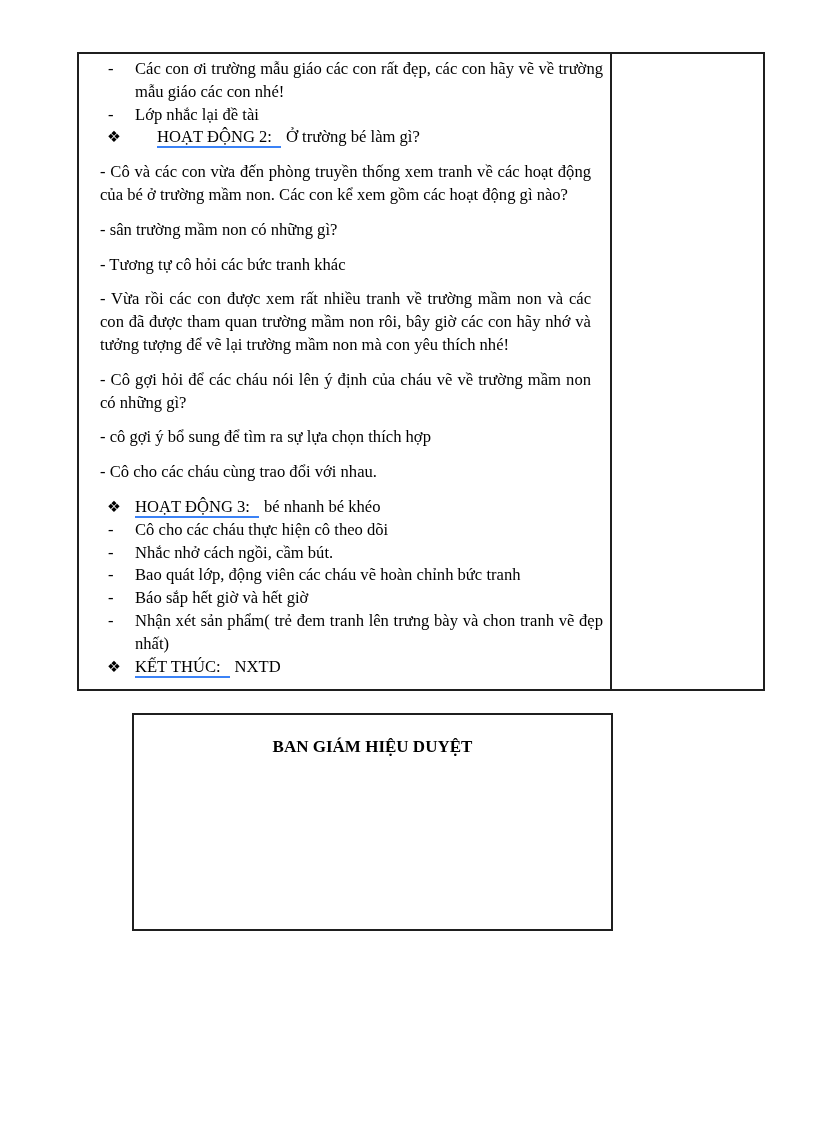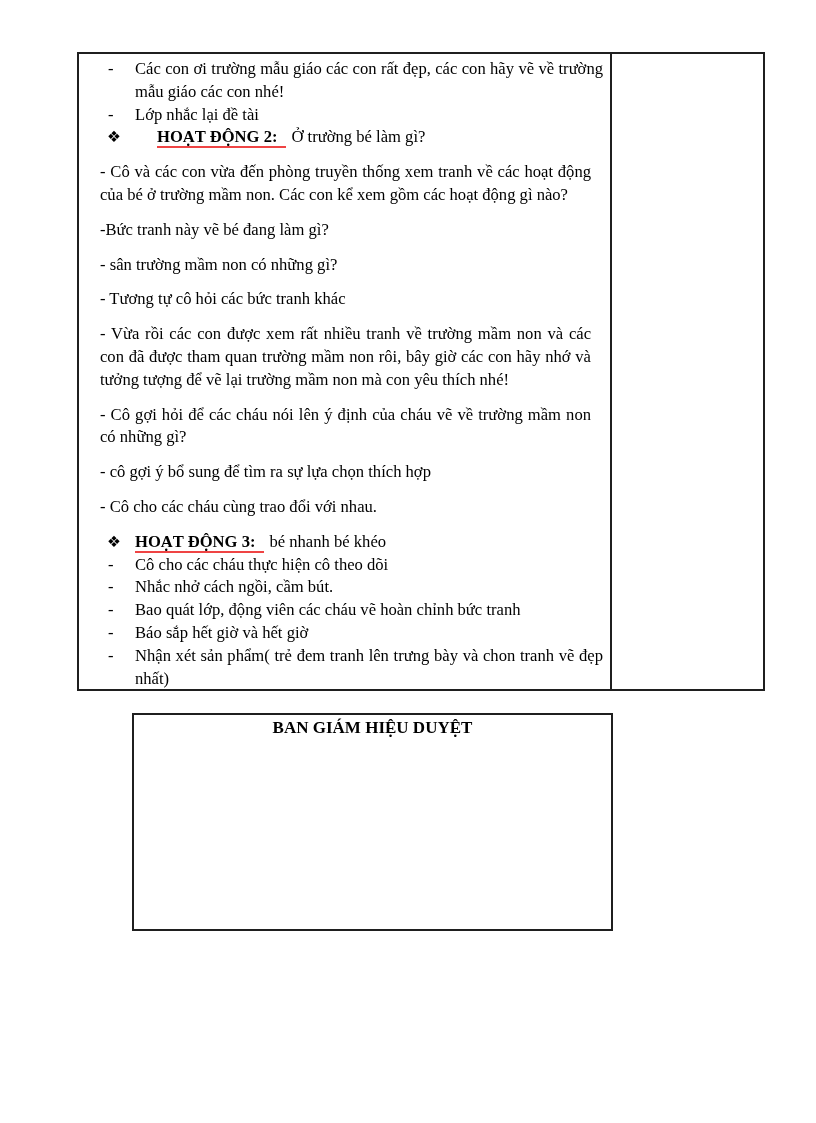--- a/index.html
+++ b/index.html
@@ -33,32 +33,32 @@
   .li .mk { position:absolute; left:20px; top:0; }
   .pg { margin:12px; }
   .hd { position:relative; padding-left:47px; text-align:left; }
   .hd.tab { padding-left:69px; }
   .hd .mk {
     position:absolute; left:19px; top:0;
     font-family:"DejaVu Sans",sans-serif;
     font-size:15.5px;
   }
   .hd .st {
-    font-weight:bold;
-    border-bottom:2px solid #ef4444;
+    font-weight:normal;
+    border-bottom:2px solid #3b82f6;
     padding-right:9px;
   }
   .hd .rest { margin-left:5px; }
   .approval-box {
     position:absolute; left:132px; top:713px;
     width:481px; height:218px;
     border:2px solid #1f1f1f;
     box-sizing:border-box;
     text-align:center;
-    padding-top:1px;
+    padding-top:20px;
   }
   .approval-title {
     font-weight:bold;
     font-size:17px;
     line-height:23px;
   }
 </style>
 </head>
 <body>
 
@@ -72,21 +72,20 @@
 
       <div class="li">
         <span class="mk">-</span><span>Lớp nhắc lại  đề tài</span>
       </div>
 
       <div class="hd tab">
         <span class="mk">❖</span><span class="st">HOẠT ĐỘNG 2:</span><span class="rest">Ở trường bé làm gì?</span>
       </div>
 
       <p class="pg">- Cô và các con vừa đến phòng truyền thống xem tranh về các hoạt động của bé ở trường mầm non. Các con kể xem gồm các hoạt động gì nào?</p>
-      <p class="pg">-Bức tranh này vẽ bé đang làm gì?</p>
       <p class="pg">- sân trường mầm non có những gì?</p>
       <p class="pg">- Tương tự cô hỏi các bức tranh khác</p>
       <p class="pg">- Vừa rồi các con được xem rất nhiều tranh về trường mầm non và các con đã được tham quan trường mầm non rôi, bây giờ các con hãy  nhớ và tưởng tượng để vẽ lại  trường mầm non mà con yêu thích nhé!</p>
       <p class="pg">- Cô gợi hỏi để các cháu nói lên ý định  của cháu vẽ về trường mầm non có những gì?</p>
       <p class="pg">- cô gợi ý bổ sung để tìm ra sự lựa chọn thích hợp</p>
       <p class="pg">- Cô cho các cháu cùng trao đổi với nhau.</p>
 
       <div class="hd">
         <span class="mk">❖</span><span class="st">HOẠT ĐỘNG 3:</span><span class="rest">bé nhanh bé khéo</span>
       </div>

